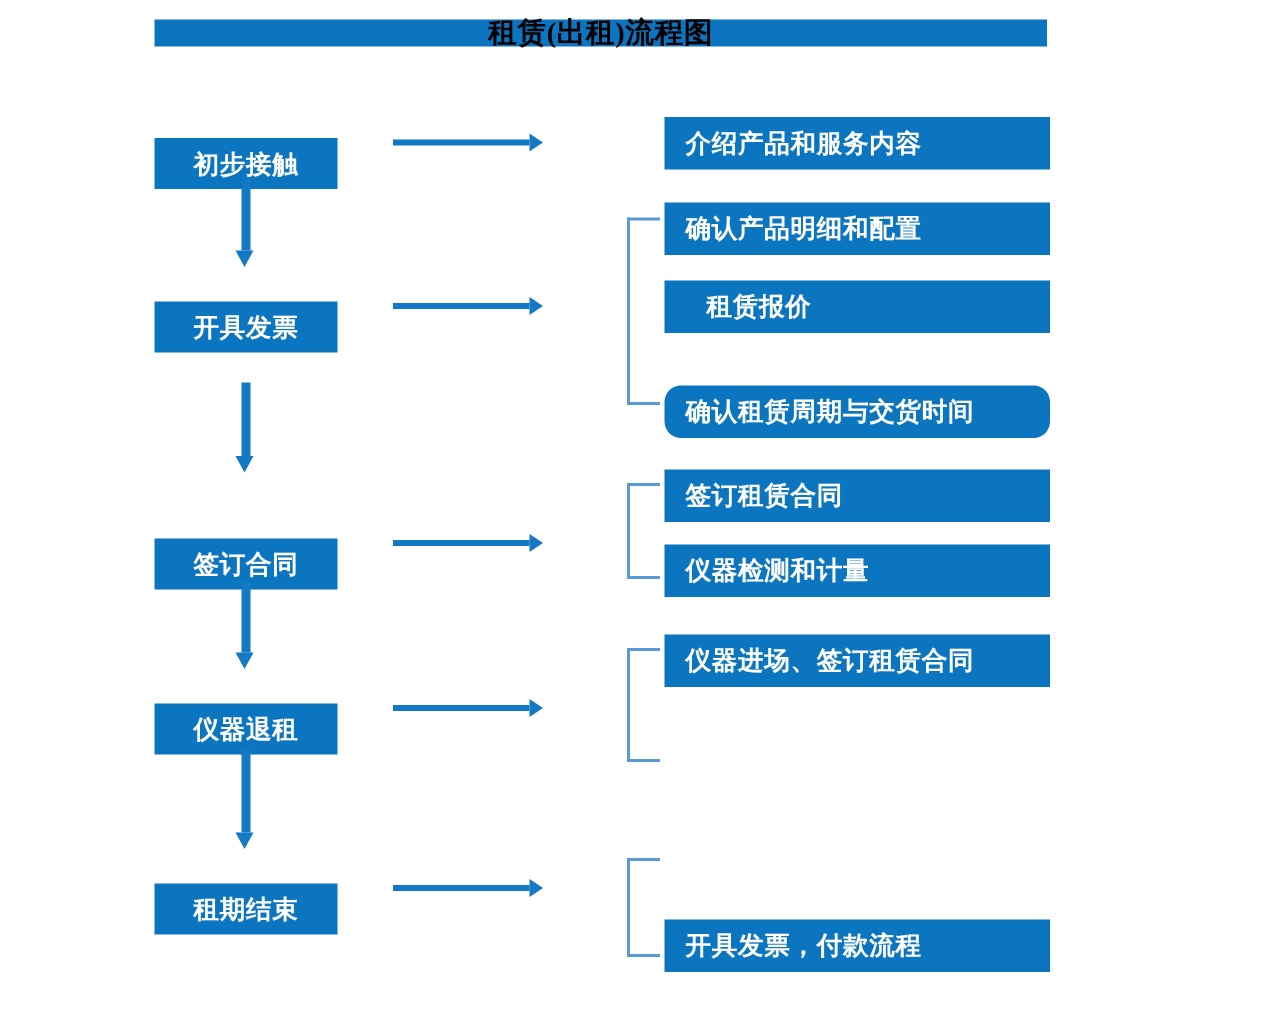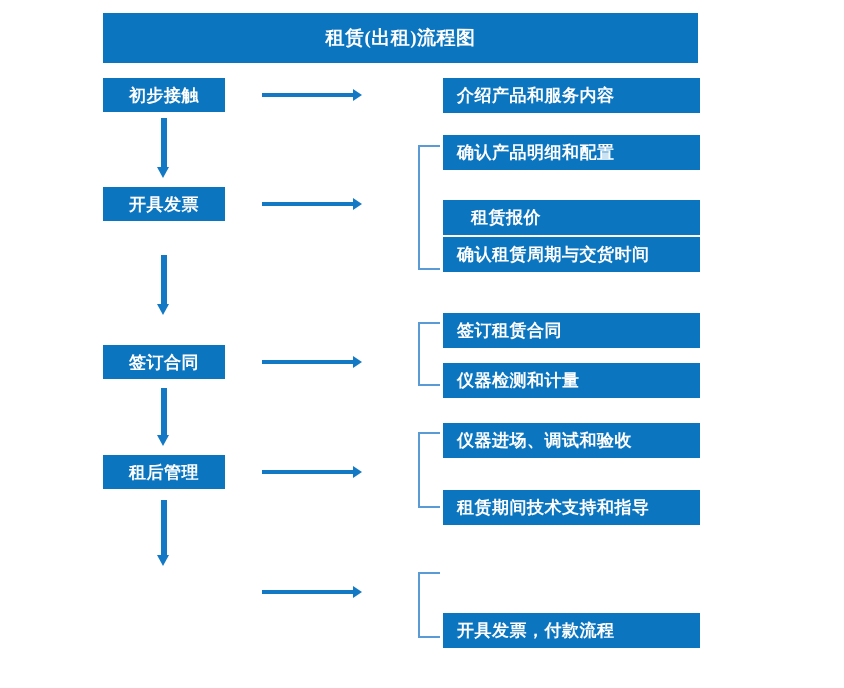--- a/index.html
+++ b/index.html
@@ -19,23 +19,23 @@
     height: 688px;
     background: #ffffff;
   }
 
   
   .title-bar {
     position: absolute;
     left: 103px;
     top: 13px;
     width: 595px;
-    height: 50px;
+    height: 18px;
     background: #0B75C0;
-    color: #ffffff;
+    color: #000000;
     display: flex;
     align-items: center;
     justify-content: center;
     font-size: 19px;
     font-weight: bold;
     letter-spacing: 0.5px;
   }
 
   
   .node {
@@ -47,20 +47,21 @@
     font-size: 17px;
     font-weight: bold;
     letter-spacing: 0.5px;
     box-sizing: border-box;
   }
   .node.left {
     left: 103px;
     width: 122px;
     height: 34px;
     justify-content: center;
+    margin-top: 14px;
   }
   .node.right {
     left: 443px;
     width: 257px;
     height: 35px;
     padding-left: 14px;
     justify-content: flex-start;
   }
 
   
@@ -143,53 +144,53 @@
     <div class="head"></div>
   </div>
 
   <div class="node left" style="top:187px;">开具发票</div>
   <div class="h-arrow" style="top:198px;">
     <div class="shaft"></div>
     <div class="head"></div>
   </div>
   <div class="bracket" style="top:145px; height:125px;"></div>
   <div class="node right" style="top:135px;">确认产品明细和配置</div>
-  <div class="node right" style="top:200px;padding-left:28px;">租赁报价</div>
-  <div class="node right" style="top:237px;">确认租赁周期与交货时间</div>
+  <div class="node right" style="top:187px;padding-left:28px;">租赁报价</div>
+  <div class="node right" style="top:257px;border-radius:11px;">确认租赁周期与交货时间</div>
   <div class="v-arrow" style="top:255px; height:60px;">
     <div class="shaft"></div>
     <div class="head"></div>
   </div>
 
   <div class="node left" style="top:345px;">签订合同</div>
   <div class="h-arrow" style="top:356px;">
     <div class="shaft"></div>
     <div class="head"></div>
   </div>
   <div class="bracket" style="top:322px; height:64px;"></div>
   <div class="node right" style="top:313px;">签订租赁合同</div>
   <div class="node right" style="top:363px;">仪器检测和计量</div>
   <div class="v-arrow" style="top:388px; height:58px;">
     <div class="shaft"></div>
     <div class="head"></div>
   </div>
 
-  <div class="node left" style="top:455px;">租后管理</div>
+  <div class="node left" style="top:455px;">仪器退租</div>
   <div class="h-arrow" style="top:466px;">
     <div class="shaft"></div>
     <div class="head"></div>
   </div>
   <div class="bracket" style="top:432px; height:76px;"></div>
-  <div class="node right" style="top:423px;">仪器进场、调试和验收</div>
-  <div class="node right" style="top:490px;">租赁期间技术支持和指导</div>
+  <div class="node right" style="top:423px;">仪器进场、签订租赁合同</div>
   <div class="v-arrow" style="top:500px; height:66px;">
     <div class="shaft"></div>
     <div class="head"></div>
   </div>
 
+  <div class="node left" style="top:575px;">租期结束</div>
   <div class="h-arrow" style="top:586px;">
     <div class="shaft"></div>
     <div class="head"></div>
   </div>
   <div class="bracket" style="top:572px; height:66px;"></div>
   <div class="node right" style="top:613px;text-align:right;">开具发票，付款流程</div>
 
 </div>
 
 </body></html>

